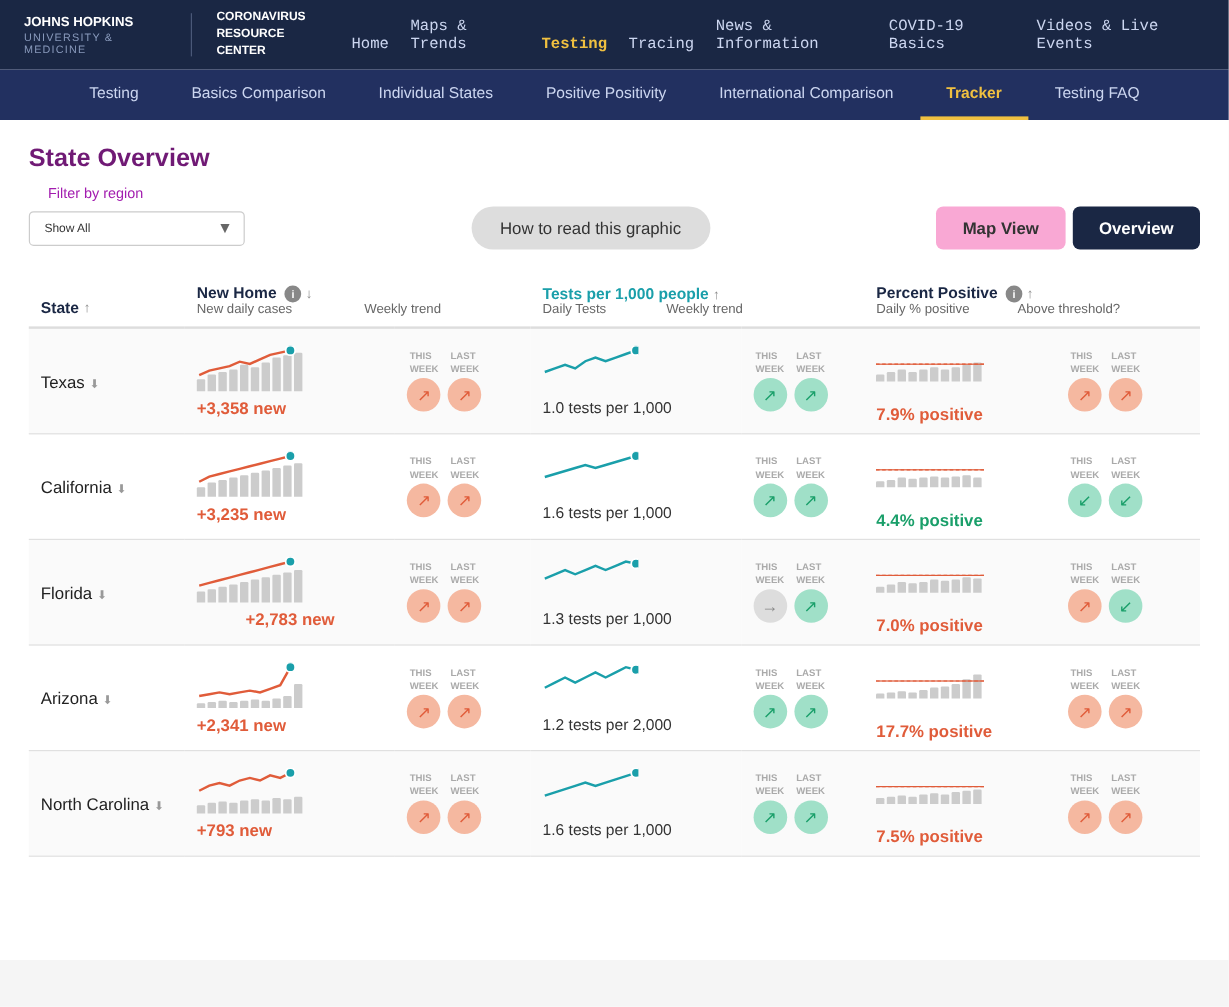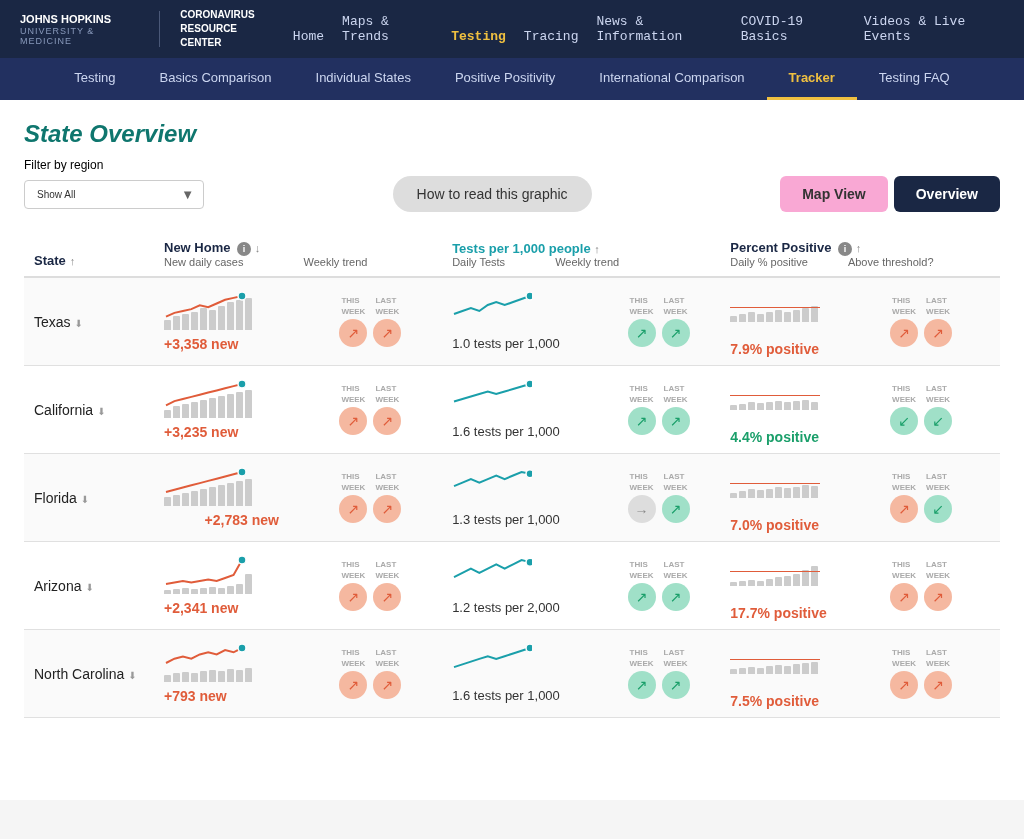--- a/index.html
+++ b/index.html
@@ -80,31 +80,31 @@
     
     .main-content {
       max-width: 1024px;
       margin: 0 auto;
       padding: 20px 24px;
       background: white;
       min-height: 700px;
     }
 
     .page-title {
-      font-size: 24px;
+      font-size: 21px;
       font-weight: bold;
-      color: #0f766e;
+      color: #701a75;
       margin-bottom: 10px;
-      font-style: italic;
     }
 
     .filter-label {
       font-size: 12px;
-      color: #000000;
+      color: #a21caf;
       margin-bottom: 4px;
+      margin-left: 16px;
     }
 
     .filter-row {
       display: flex;
       align-items: center;
       justify-content: space-between;
       margin-bottom: 20px;
     }
 
     .filter-left {

